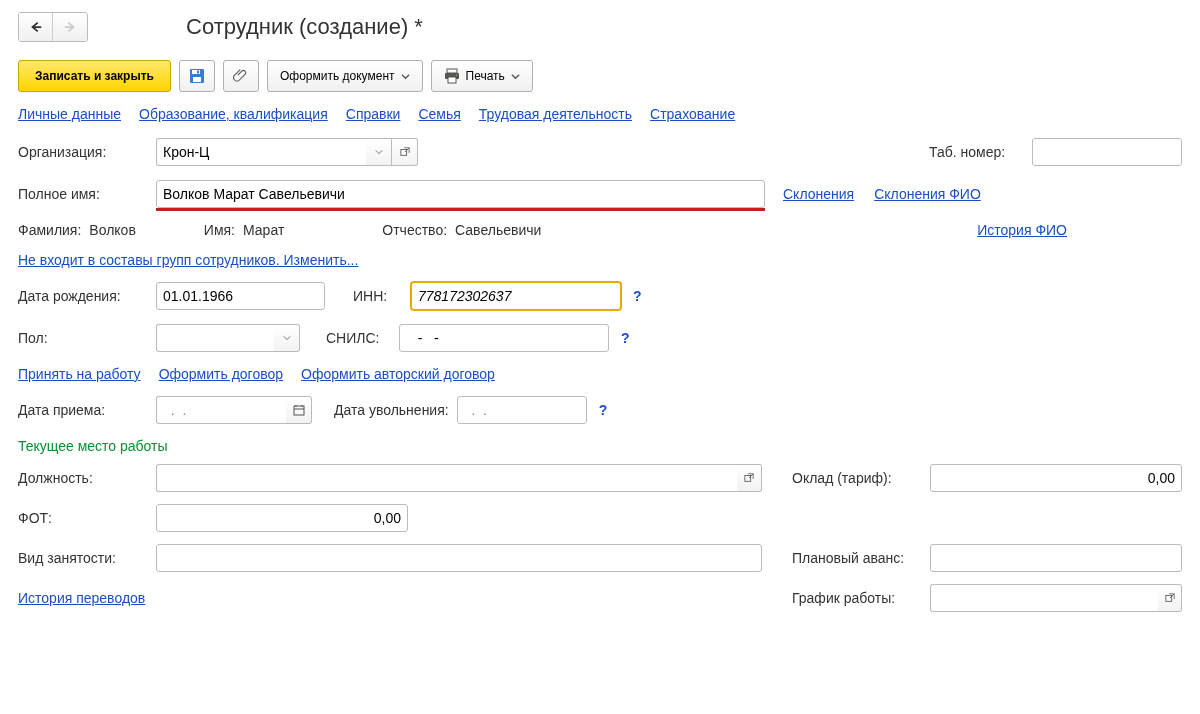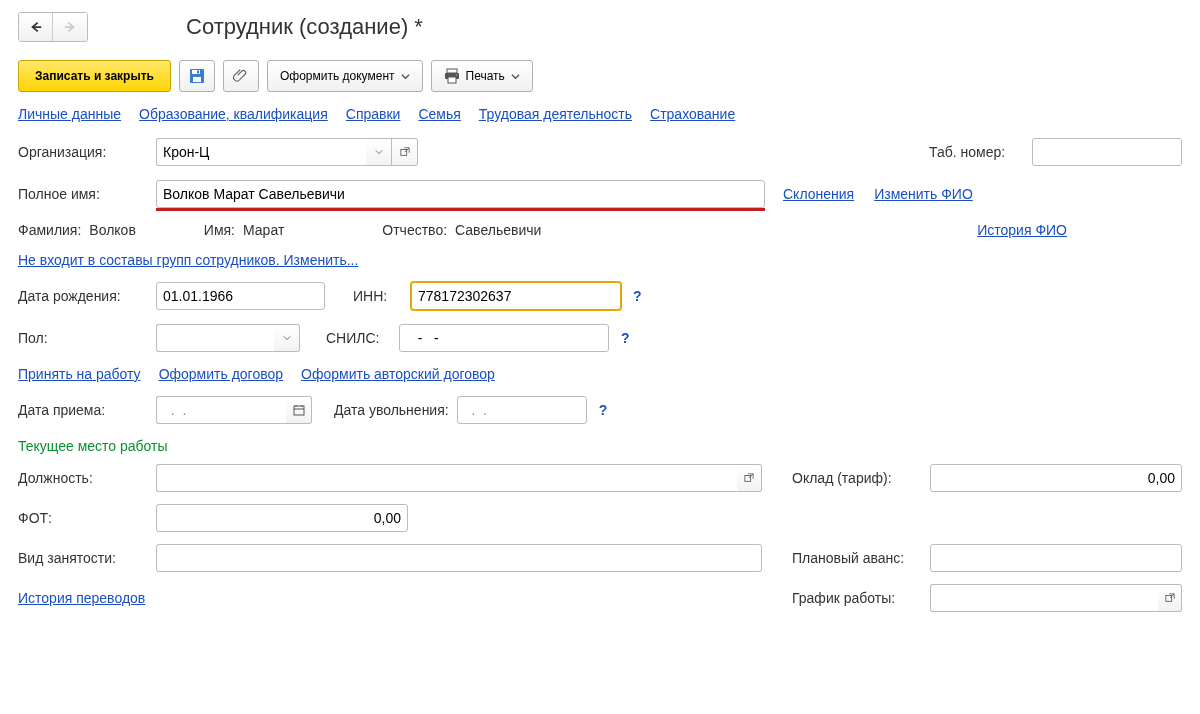--- a/index.html
+++ b/index.html
@@ -18,21 +18,21 @@
 .row { display: flex; align-items: center; gap: 8px; margin-bottom: 14px; flex-wrap: wrap; }
 .label { display: inline-block; }
 .input { height: 28px; border: 1px solid #bbb; border-radius: 3px; padding: 0 6px; background: #fff; font-size: 14px; }
 .input-group { display: inline-flex; }
 .input-group .input { border-right: none; border-radius: 3px 0 0 3px; }
 .input-group .mini { width: 26px; height: 28px; border: 1px solid #bbb; background: linear-gradient(#fff,#f2f2f2); display: inline-flex; align-items: center; justify-content: center; cursor: pointer; border-left: none; font-size: 11px; }
 .input-group .mini:last-child { border-radius: 0 3px 3px 0; }
 .input-group .mini + .mini { border-left: none; }
 .underline-red { position: relative; }
 .underline-red::after { content: ''; position: absolute; left: 0; bottom: -3px; width: 100%; height: 3px; background: #c22020; }
-.focused { border: 1px solid #e8a800; box-shadow: 0 0 0 1px #e8a800; }
+.focused { border: 1px solid #e8a800; box-shadow: 0 0 0 1px #e8a800; font-style: italic; }
 .help { color: #1a4fc2; font-weight: bold; cursor: pointer; margin-left: 4px; }
 .section-title { color: #0a9030; margin-bottom: 10px; }
 .grid2 { display: flex; gap: 30px; margin-bottom: 12px; }
 .col-l { flex: 1; display: flex; align-items: center; gap: 8px; min-width: 0; }
 .col-r { flex: 0 0 390px; display: flex; align-items: center; gap: 8px; }
 .w-label-l { width: 130px; flex-shrink:0; }
 .w-label-r { width: 130px; flex-shrink:0; }
 .flex-input { flex: 1; min-width: 0; }
 .text-right { text-align: right; }
 .disk-icon { width:16px;height:16px; }
@@ -126,21 +126,21 @@
   <input class="input" style="width: 150px;" value="">
 </div>
 
 <div class="row">
   <span class="label" style="width:130px">Полное имя:</span>
   <span class="underline-red" style="flex:0 0 auto;position:relative;">
     <input class="input" style="width: 609px;" value="Волков Марат Савельевичи">
     <span style="position:absolute;left:6px;bottom:-3px;width:280px;height:3px;background:#c22020;"></span>
   </span>
   <span class="link" style="margin-left:10px">Склонения</span>
-  <span class="link" style="margin-left:12px">Изменить ФИО</span>
+  <span class="link" style="margin-left:12px">Склонения ФИО</span>
 </div>
 
 <div class="row">
   <span class="label">Фамилия:</span>
   <span style="margin-right:60px">Волков</span>
   <span class="label">Имя:</span>
   <span style="margin-right:90px">Марат</span>
   <span class="label">Отчество:</span>
   <span>Савельевичи</span>
   <div style="flex:1"></div>

